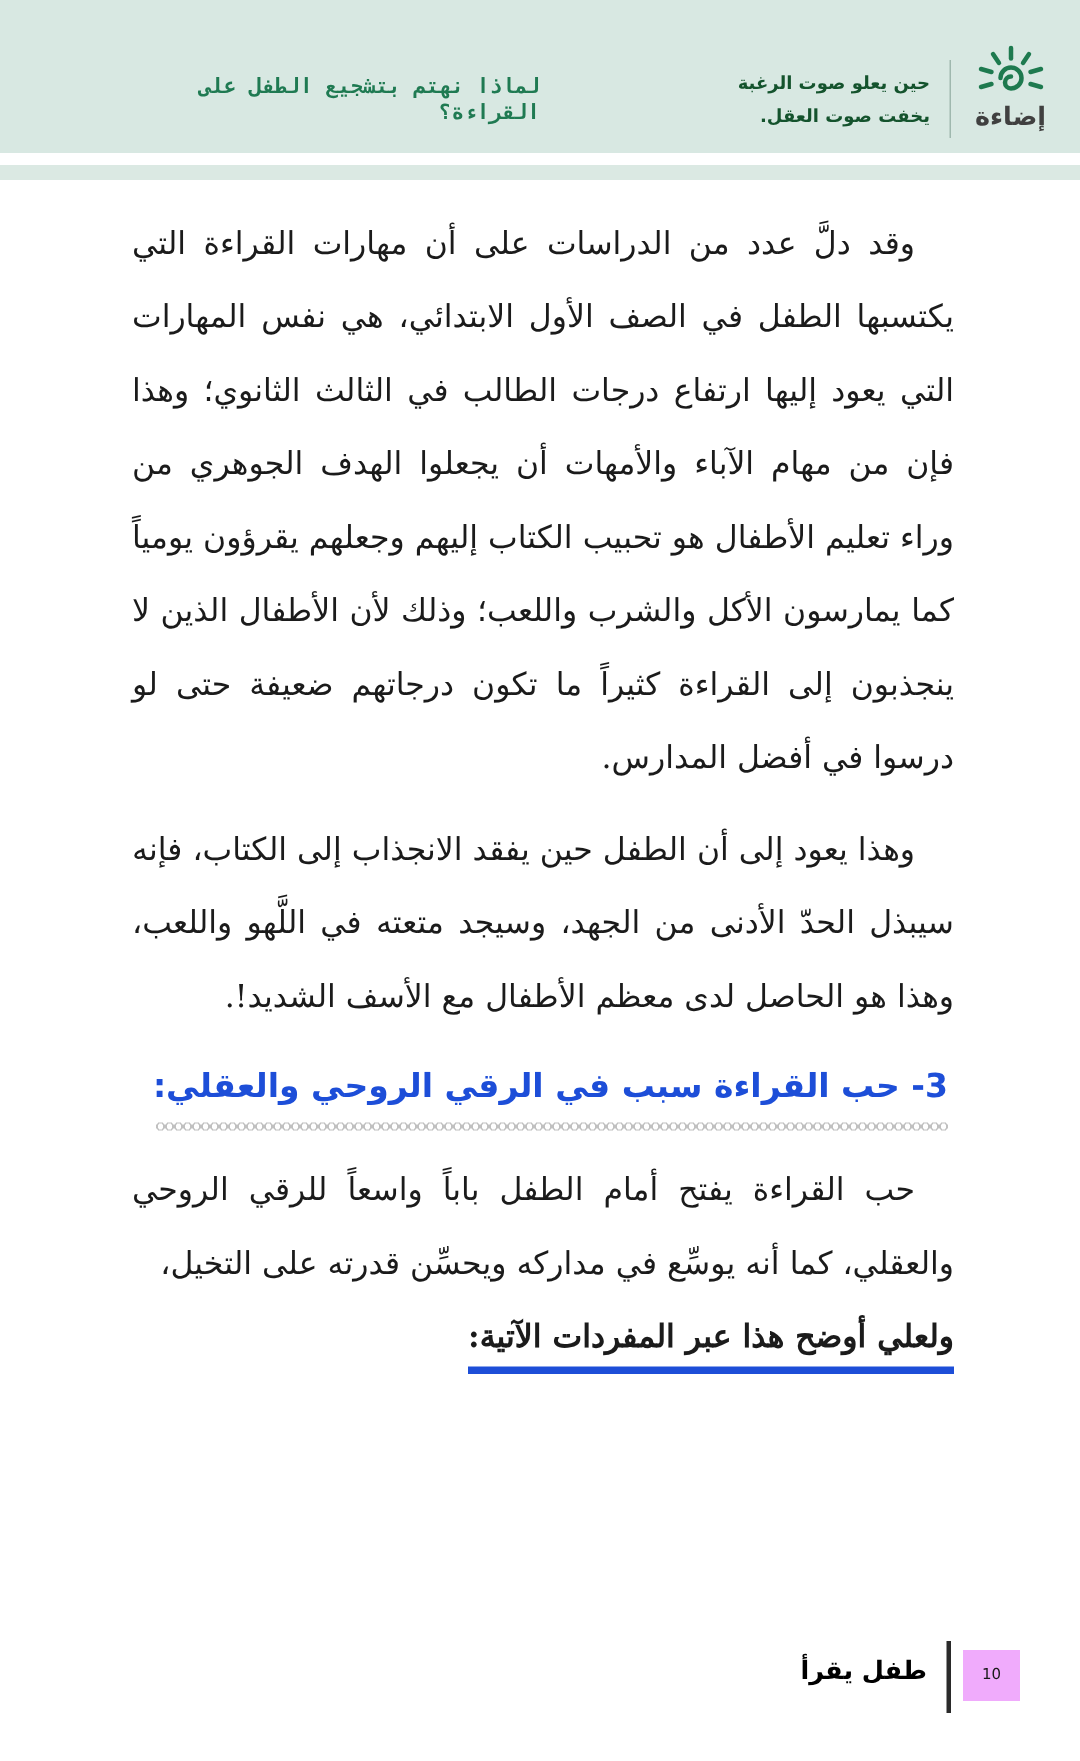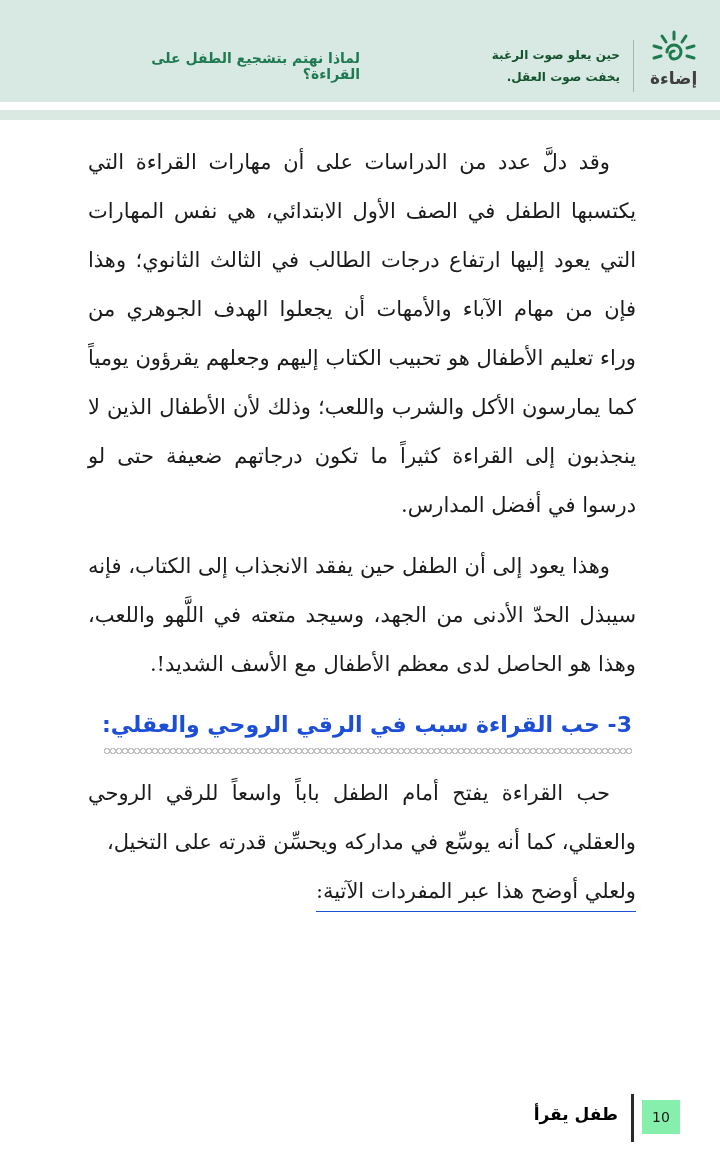--- a/index.html
+++ b/index.html
@@ -21,21 +21,21 @@
     }
     .header-divider {
       position: absolute; right: 86px; top: 40px; width: 1px; height: 52px; background: #9fb8ae;
     }
     .tagline {
       position: absolute; right: 100px; top: 44px; text-align: right;
       font-size: 12px; line-height: 22px; color: #14532d; font-weight: bold;
     }
     .chapter-title {
       position: absolute; left: 120px; top: 50px; width: 240px; text-align: right;
-      font-size: 14px; font-weight: bold; color: #1f7a52;
+      font-size: 14px; font-weight: bold; color: #1f7a52; font-family: Liberation Mono, monospace;
     }
 
     .content {
       position: absolute; top: 138px; right: 84px; width: 548px;
       font-family: "DejaVu Serif", serif; font-size: 21px; line-height: 49px;
       text-align: justify; text-align-last: right; color: #1b1b1b;
     }
     .para { text-indent: 26px; margin-bottom: 12px; }
     .para-tight { text-indent: 26px; }
 
@@ -43,33 +43,33 @@
       margin-top: 16px; font-family: "DejaVu Sans", sans-serif; font-weight: bold;
       font-size: 22px; line-height: 40px; color: #1d4ed8; text-indent: 0;
       padding-right: 4px;
     }
     .section-rule {
       height: 8px; margin: 2px 4px 14px 16px;
       background-image: radial-gradient(circle, transparent 2px, #b0b0b0 2px, #b0b0b0 3px, transparent 3px);
       background-size: 6px 8px; background-repeat: repeat-x; opacity: 0.8;
     }
     .underline-line {
-      display: inline-block; font-weight: normal; border-bottom: 1px solid #1d4ed8; line-height: 40px;
+      display: inline-block; font-weight: bold; border-bottom: 5px solid #1d4ed8; line-height: 40px;
     }
     .bullet { margin-top: 26px; font-weight: bold; text-align: justify; text-align-last: right; }
     .bullet-marker {
       display: inline-block; width: 0; height: 0; margin-left: 10px; vertical-align: middle;
       border-top: 6px solid transparent; border-bottom: 6px solid transparent;
       border-right: 10px solid #1b7a4f;
     }
 
     .footer-page {
       position: absolute; right: 40px; top: 1100px; width: 38px; height: 34px;
-      background: #86efac; text-align: center; line-height: 34px;
-      font-family: "DejaVu Sans", sans-serif; font-size: 14px; color: #1a1a1a;
+      background: #f0abfc; text-align: center; line-height: 34px;
+      font-family: "DejaVu Sans", sans-serif; font-size: 10px; color: #1a1a1a;
     }
     .footer-divider { position: absolute; right: 86px; top: 1094px; width: 3px; height: 48px; background: #2a2a2a; }
     .footer-title {
       position: absolute; right: 102px; top: 1104px; font-family: "DejaVu Sans", sans-serif;
       font-size: 17px; font-weight: bold; color: #000000;
     }
   </style>
 </head>
 <body>
 

